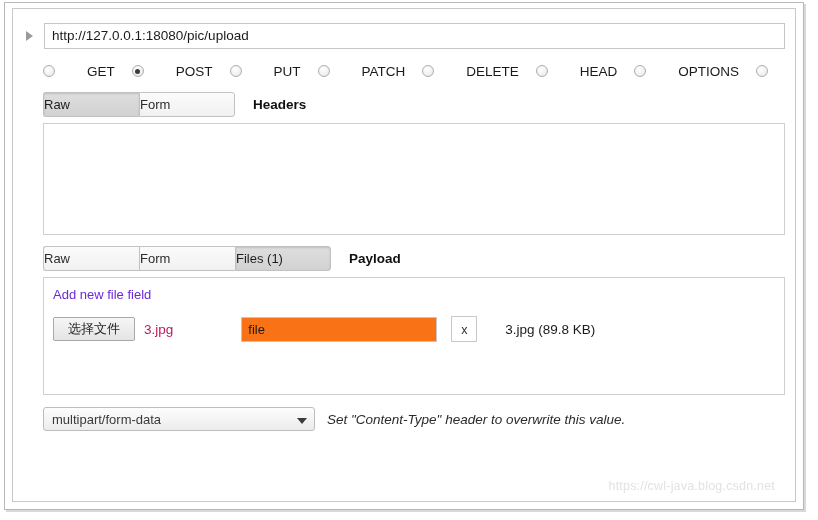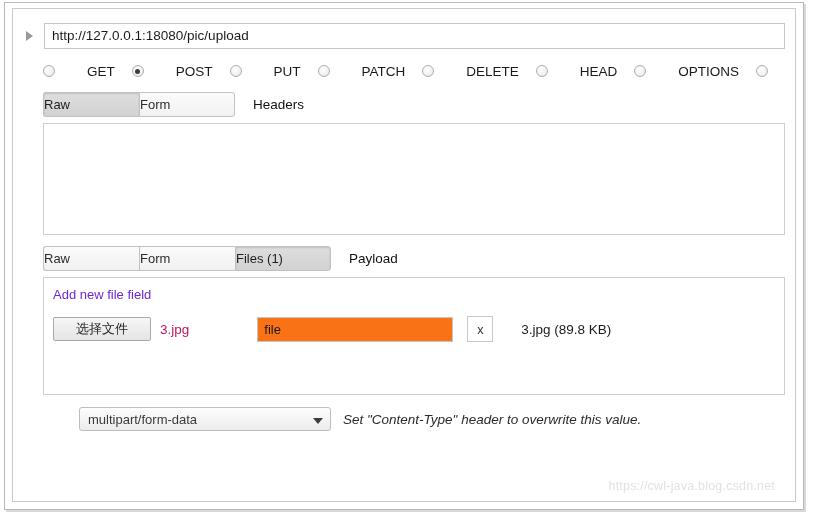--- a/index.html
+++ b/index.html
@@ -160,21 +160,21 @@
     border-radius: 0 3px 3px 0;
   }
   .tab-btn.active {
     background: linear-gradient(to bottom, #dedede 0%, #d2d2d2 100%);
     box-shadow: inset 0 1px 2px rgba(0,0,0,0.14);
     color: #1d1d1d;
   }
   .section-label {
     margin-left: 18px;
     font-size: 13.5px;
-    font-weight: normal;
+    font-weight: bold;
     color: #111111;
     line-height: 25px;
     text-align: center;
   }
 
   
   .headers-box {
     margin: 6px 10px 0 30px;
     height: 112px;
     border: 1px solid #cfcfcf;
@@ -200,21 +200,21 @@
   }
   .file-row {
     display: flex;
     align-items: center;
     margin-top: 14px;
     padding-left: 9px;
   }
   .choose-file-btn {
     height: 24px;
     line-height: 22px;
-    padding: 0 22px;
+    padding: 0 14px;
     font-size: 13px;
     color: #1f1f1f;
     border: 1px solid #a9a9a9;
     border-radius: 2px;
     background: linear-gradient(to bottom, #f6f6f6 0%, #e4e4e4 100%);
     box-sizing: border-box;
     cursor: default;
     font-family: "Liberation Sans", sans-serif;
     white-space: nowrap;
   }
@@ -259,31 +259,30 @@
     white-space: nowrap;
   }
 
   
   .content-type-row {
     display: flex;
     align-items: center;
     padding: 12px 10px 0 30px;
   }
   .ct-select {
-    width: 252px;
+    width: 272px;
     height: 24px;
     border: 1px solid #bdbdbd;
     border-radius: 3px;
     background: linear-gradient(to bottom, #fdfdfd 0%, #ececec 100%);
     box-sizing: border-box;
     position: relative;
     display: flex;
     align-items: center;
     cursor: default;
-    margin-left: 36px;
   }
   .ct-select-value {
     padding-left: 8px;
     font-size: 13px;
     color: #3a3a3a;
     flex: 1 1 auto;
     white-space: nowrap;
     overflow: hidden;
   }
   .ct-arrow {

